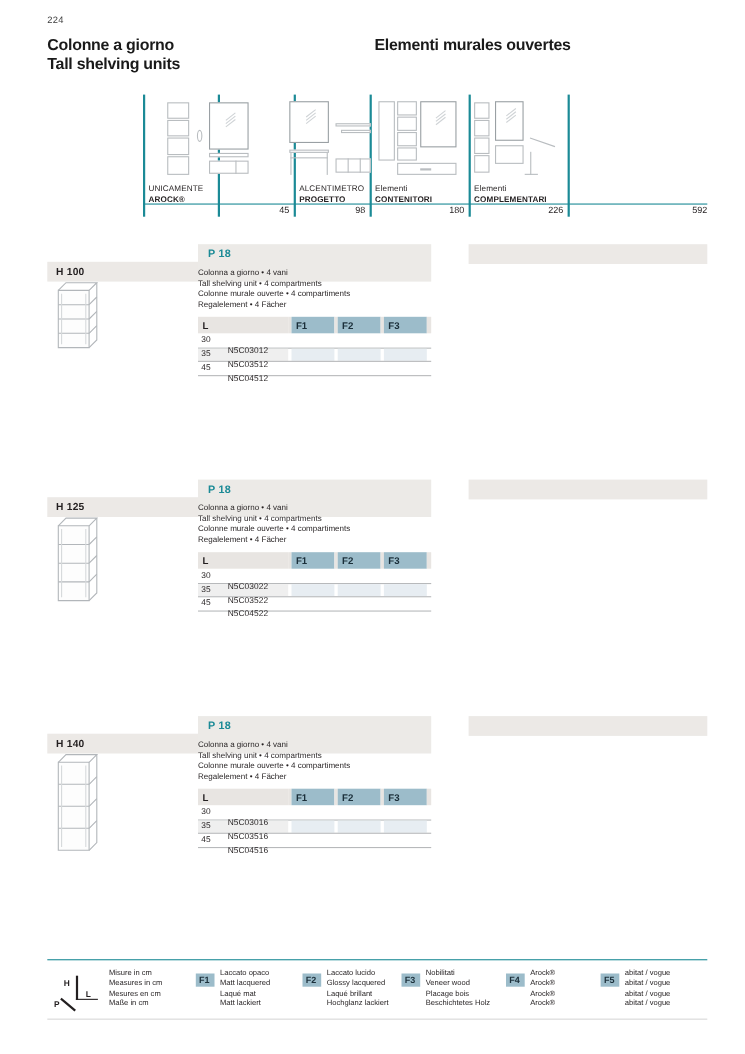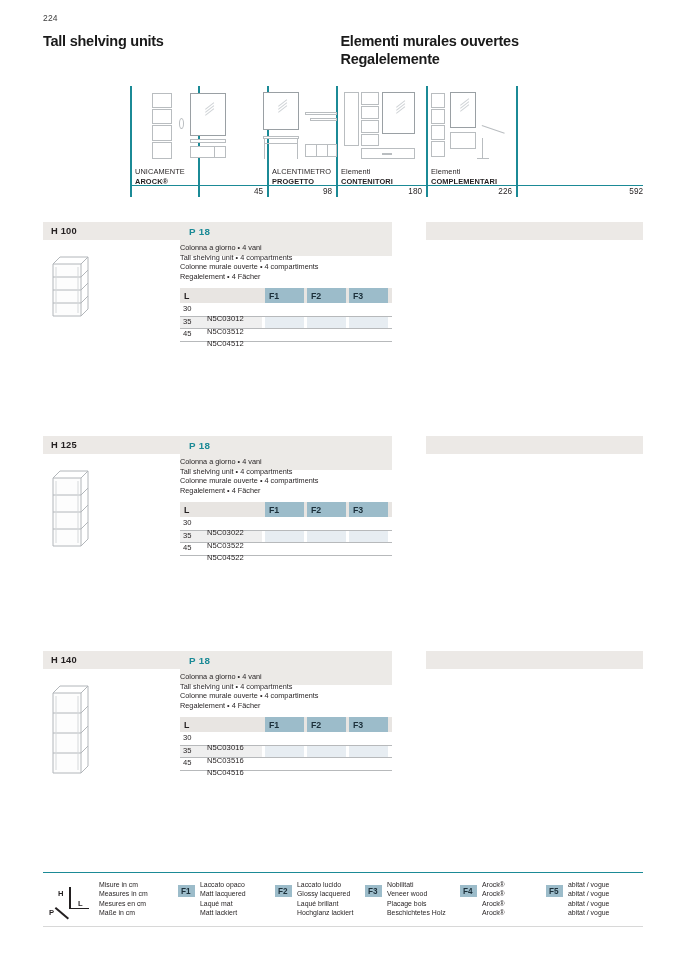--- a/index.html
+++ b/index.html
@@ -67,21 +67,21 @@
   .sheen { position: absolute; width: 10px; height: 10px; }
   .sheen i {
     position: absolute; width: 11px; height: 1px; background: #cfd3d6;
     transform: rotate(-38deg); transform-origin: 0 0;
   }
 
   
   .block { position: absolute; left: 43px; width: 600px; }
 
   .hbar {
-    position: absolute; left: 0; top: 0; width: 145px; height: 18px;
+    position: absolute; left: 0; top: 16px; width: 145px; height: 18px;
     background: #ece9e6;
   }
   .hbar span {
     position: absolute; left: 8px; top: 4px;
     font-size: 9.3px; font-weight: bold; letter-spacing: .2px; color: #231f20;
   }
 
   .pbar {
     position: absolute; left: 137px; top: 0; width: 212px; height: 34px;
     background: #eceae7;
@@ -174,25 +174,25 @@
   }
   .axis .lbl { position: absolute; font-size: 7.6px; font-weight: bold; color: #231f20; }
 </style>
 </head>
 <body>
 
 <div class="page-num">224</div>
 
 <div class="titles">
   <div class="title-col it">
+    <div class="title-line">Colonne a giorno</div>
     <div class="title-line">Tall shelving units</div>
   </div>
   <div class="title-col">
     <div class="title-line">Elementi murales ouvertes</div>
-    <div class="title-line">Regalelemente</div>
   </div>
 </div>
 
 <div class="nav">
 
   <div class="nav-divider" style="left:0px;"></div>
   <div class="nav-divider" style="left:68px;"></div>
   <div class="nav-divider" style="left:137px;"></div>
   <div class="nav-divider" style="left:206px;"></div>
   <div class="nav-divider" style="left:296px;"></div>

